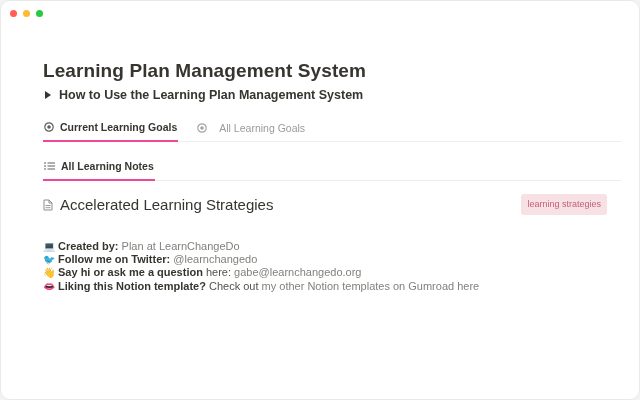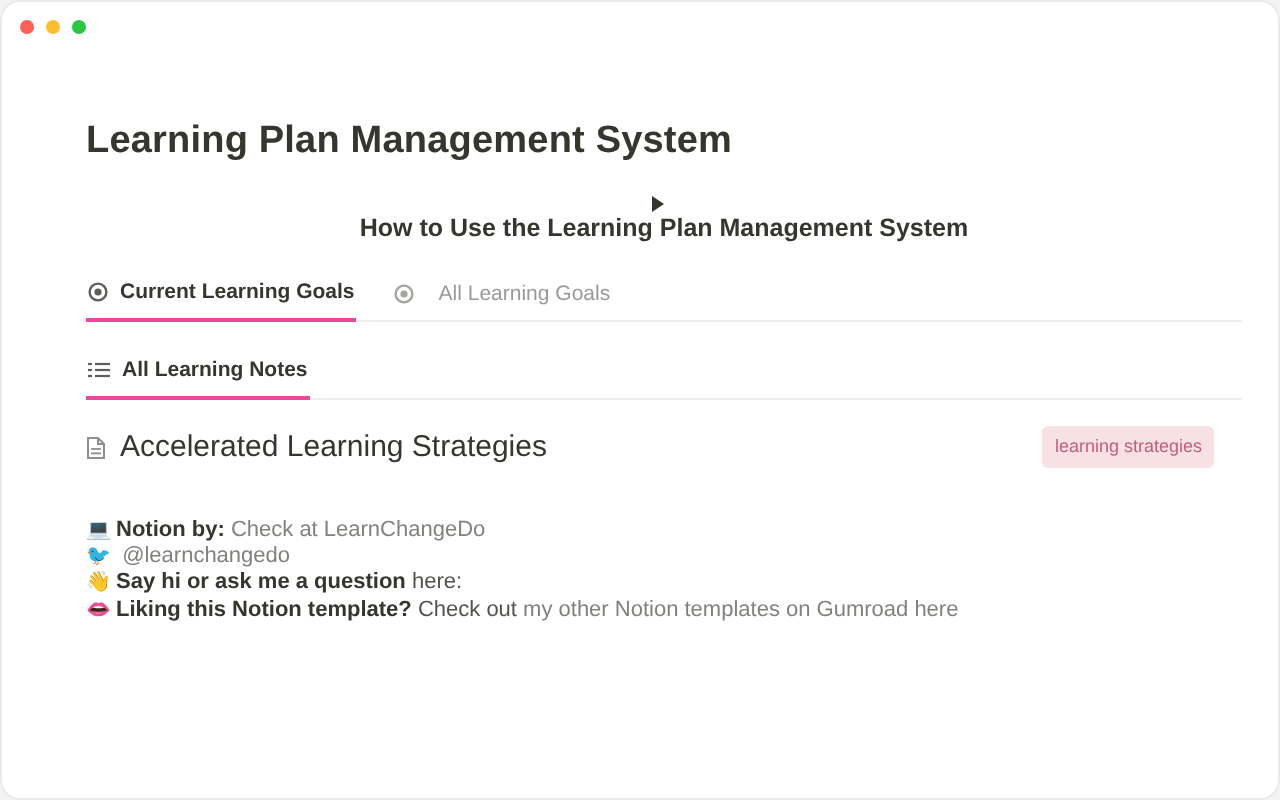--- a/index.html
+++ b/index.html
@@ -9,21 +9,21 @@
     position:relative; width:640px; height:400px; background:#ffffff;
     border:1px solid #e9e9e7; border-radius:10px; overflow:hidden;
     color:#37352f;
   }
   .traffic { position:absolute; top:9px; left:9px; display:flex; gap:6px; }
   .dot { width:7px; height:7px; border-radius:50%; }
   .content { padding:0 18px 0 42px; }
 
   .page-title { margin-top:58px; font-size:19px; line-height:24px; font-weight:700; letter-spacing:.1px; color:#37352f; }
 
-  .toggle-row { margin-top:15px; display:flex; align-items:center; line-height:16px;flex-direction:column; }
+  .toggle-row { margin-top:4px; display:flex; align-items:center; line-height:16px; }
   .tri { width:0; height:0; border-top:4px solid transparent; border-bottom:4px solid transparent;
          border-left:6px solid #37352f; margin:0 8px 0 2px; }
   .toggle-label { font-size:12.5px; font-weight:700; color:#37352f; }
 
   .tabbar { display:flex; gap:18px; border-bottom:1px solid #ededeb; }
   .tabbar.goals { margin-top:16px; }
   .tabbar.notes { margin-top:16px; }
   .tab { display:flex; align-items:center; gap:6px; padding:2px 1px 7px 1px; font-size:10.5px; cursor:pointer; }
   .tab.active { color:#37352f; font-weight:600; border-bottom:2px solid #ec4899; margin-bottom:-1px; }
   .tab.inactive { color:#9b9a97; font-weight:500;gap:12px; }
@@ -107,20 +107,20 @@
             <path d="M6 1 v3 h3" fill="none" stroke="#8f8e8a" stroke-width="1"></path>
             <line x1="2.5" y1="6.5" x2="7.5" y2="6.5" stroke="#8f8e8a" stroke-width="0.9"></line>
             <line x1="2.5" y1="8.7" x2="7.5" y2="8.7" stroke="#8f8e8a" stroke-width="0.9"></line>
           </svg>
       </span>
       <span class="row-title">Accelerated Learning Strategies</span>
       <span class="tag">learning strategies</span>
     </div>
 
     <div class="footer">
-      <p class="f-line"><span class="f-icon">💻</span><span class="f-bold">Notion by:</span><span> </span><span class="f-link">Check at LearnChangeDo</span></p>
-      <p class="f-line"><span class="f-icon">🐦</span><span> </span><span class="f-link">@learnchangedo</span></p>
-      <p class="f-line"><span class="f-icon">👋</span><span class="f-bold">Say hi or ask me a question</span><span> </span><span class="f-plain">here:</span><span> </span></p>
+      <p class="f-line"><span class="f-icon">💻</span><span class="f-bold">Created by:</span><span> </span><span class="f-link">Plan at LearnChangeDo</span></p>
+      <p class="f-line"><span class="f-icon">🐦</span><span class="f-bold">Follow me on Twitter:</span><span> </span><span class="f-link">@learnchangedo</span></p>
+      <p class="f-line"><span class="f-icon">👋</span><span class="f-bold">Say hi or ask me a question</span><span> </span><span class="f-plain">here:</span><span> </span><span class="f-link">gabe@learnchangedo.org</span></p>
       <p class="f-line"><span class="f-icon">👄</span><span class="f-bold">Liking this Notion template?</span><span> </span><span class="f-plain">Check out</span><span> </span><span class="f-link">my other Notion templates on Gumroad here</span></p>
     </div>
 
   </div>
 </div>
 
 </body></html>

